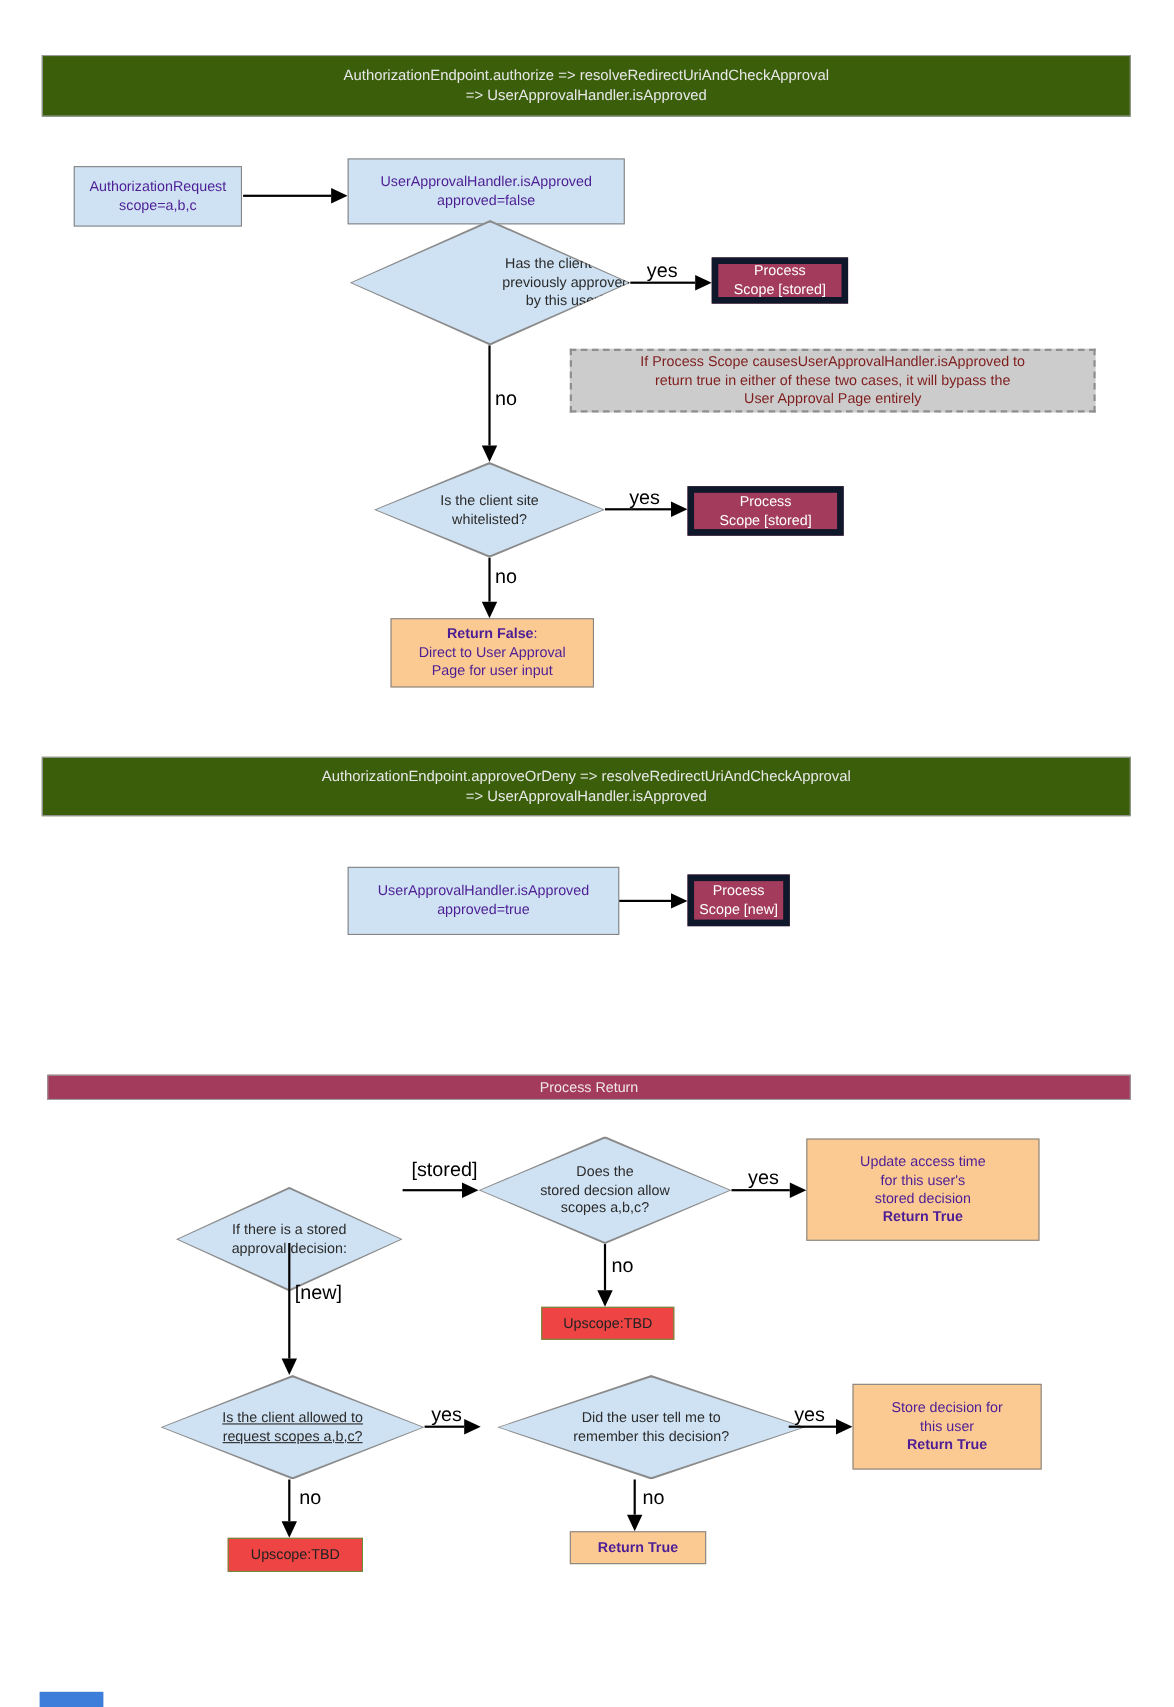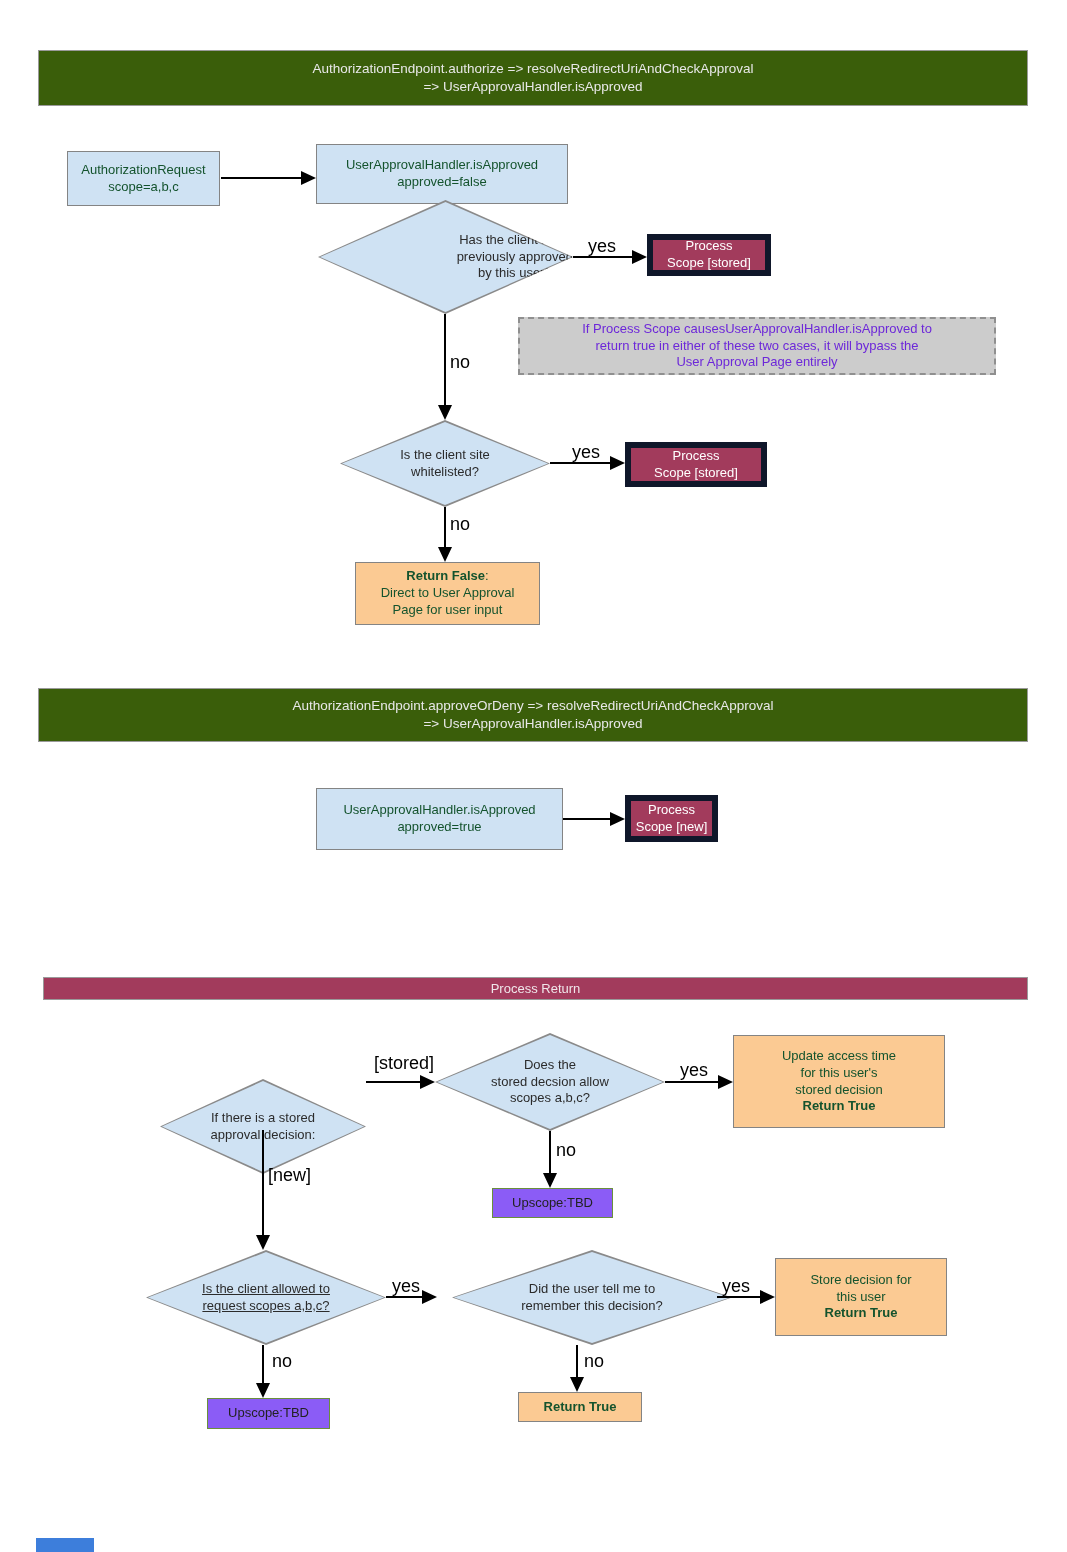--- a/index.html
+++ b/index.html
@@ -10,27 +10,27 @@
   .txt{white-space:pre-line;text-align:center;}
   
   .banner{
     position:absolute;display:flex;align-items:center;justify-content:center;
     background:#3a5e0a;border:1px solid #9a9a9a;color:#e8e8e8;font-size:13.5px;line-height:1.35;
   }
   .banner.crimson{background:#a23b5c;color:#f0e6ea;}
   
   .node{
     position:absolute;display:flex;align-items:center;justify-content:center;
-    font-size:13px;line-height:1.3;color:#14532d;box-sizing:border-box;text-align:center;
+    font-size:13px;line-height:1.3;color:#4c1d95;box-sizing:border-box;text-align:center;
   }
   .blue{background:#cfe2f3;border:1px solid #848484;}
   .crimsonbox{background:#a23b5c;border:6px solid #0f172a;color:#ffffff;}
   .orange{background:#fbca93;border:1px solid #848484;}
-  .greenbox{background:#8b5cf6;border:1px solid #6a8f3c;color:#222;}
-  .note{background:#cccccc;border:2px dashed #8f8f8f;color:#6d28d9;}
+  .greenbox{background:#ef4444;border:1px solid #6a8f3c;color:#222;}
+  .note{background:#cccccc;border:2px dashed #8f8f8f;color:#7f1d1d;}
   .b-line{display:block;font-weight:bold;}
   .b-inline{font-weight:bold;}
   
   .diamond{
     position:absolute;display:flex;align-items:center;justify-content:center;
     font-size:13px;line-height:1.3;color:#2b2b2b;text-align:center;
     clip-path:polygon(50% 0,100% 50%,50% 100%,0 50%);background:#8a8a8a;
   }
   .diamond .fill{
     position:absolute;inset:2px;clip-path:polygon(50% 0,100% 50%,50% 100%,0 50%);

